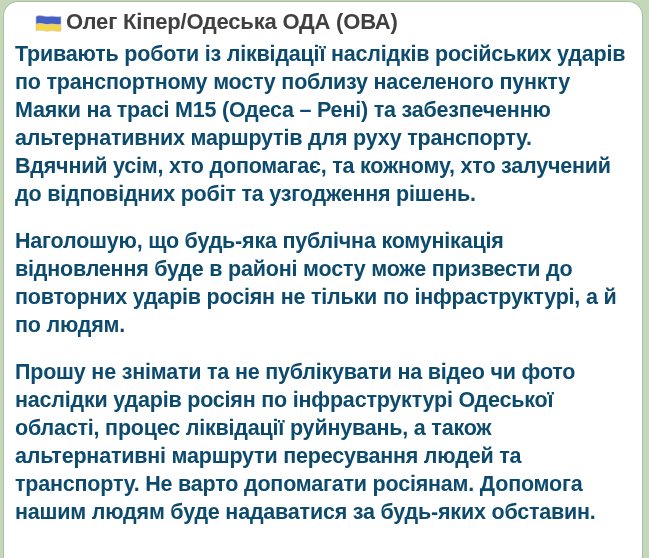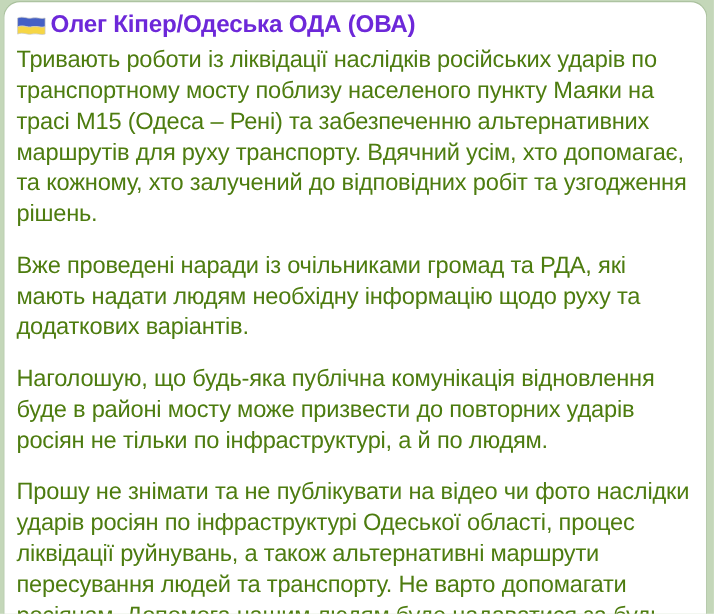--- a/index.html
+++ b/index.html
@@ -41,44 +41,43 @@
     display: inline-flex;
     align-items: center;
     flex: 0 0 auto;
     margin-top: 2px;
   }
   .msg-text p {
     margin: 0 0 19px 0;
     font-size: 21.5px;
     line-height: 28px;
     letter-spacing: -0.2px;
-    color: #4d7c0f;
-    font-weight: 400;
+    color: #0c4a6e;
+    font-weight: 700;
   }
   .msg-text p:last-child {
     margin-bottom: 0;
   }
 </style>
 </head>
 <body>
 
 <div class="stage">
   <div class="bubble">
 
-    <div class="sender-row" style="color:#6d28d9;">
+    <div class="sender-row" style="color:#404040;margin-left:20px;">
       <span class="flag">
         <svg width="27" height="21" viewBox="0 0 27 21" aria-hidden="true">
           <path d="M1,3.4 C6,1.2 10,4.4 14,3.4 C18,2.4 22.5,4.6 26,3.4 L26,11.4 C22.5,12.6 18,10.4 14,11.4 C10,12.4 6,9.2 1,11.4 Z" fill="#4560c4" stroke="#c8c8c8" stroke-width="0.6"></path>
           <path d="M1,11.4 C6,9.2 10,12.4 14,11.4 C18,10.4 22.5,12.6 26,11.4 L26,18.0 C22.5,19.2 18,17.0 14,18.0 C10,19.0 6,15.8 1,18.0 Z" fill="#f6d645" stroke="#c8c8c8" stroke-width="0.6"></path>
         </svg>
       </span>
       <span>Олег Кіпер/Одеська ОДА (ОВА)</span>
     </div>
 
     <div class="msg-text">
       <p>Тривають роботи із ліквідації наслідків російських ударів по транспортному мосту поблизу населеного пункту Маяки на трасі М15 (Одеса – Рені) та забезпеченню альтернативних маршрутів для руху транспорту. Вдячний усім, хто допомагає, та кожному, хто залучений до відповідних робіт та узгодження рішень.</p>
-      <p>Вже проведені наради із очільниками громад та РДА, які мають надати людям необхідну інформацію щодо руху та додаткових варіантів.</p>
       <p>Наголошую, що будь-яка публічна комунікація відновлення буде в районі мосту може призвести до повторних ударів росіян не тільки по інфраструктурі, а й по людям.</p>
       <p>Прошу не знімати та не публікувати на відео чи фото наслідки ударів росіян по інфраструктурі Одеської області, процес ліквідації руйнувань, а також альтернативні маршрути пересування людей та транспорту. Не варто допомагати росіянам. Допомога нашим людям буде надаватися за будь-яких обставин.</p>
     </div>
 
   </div>
 </div>
 
 </body></html>

